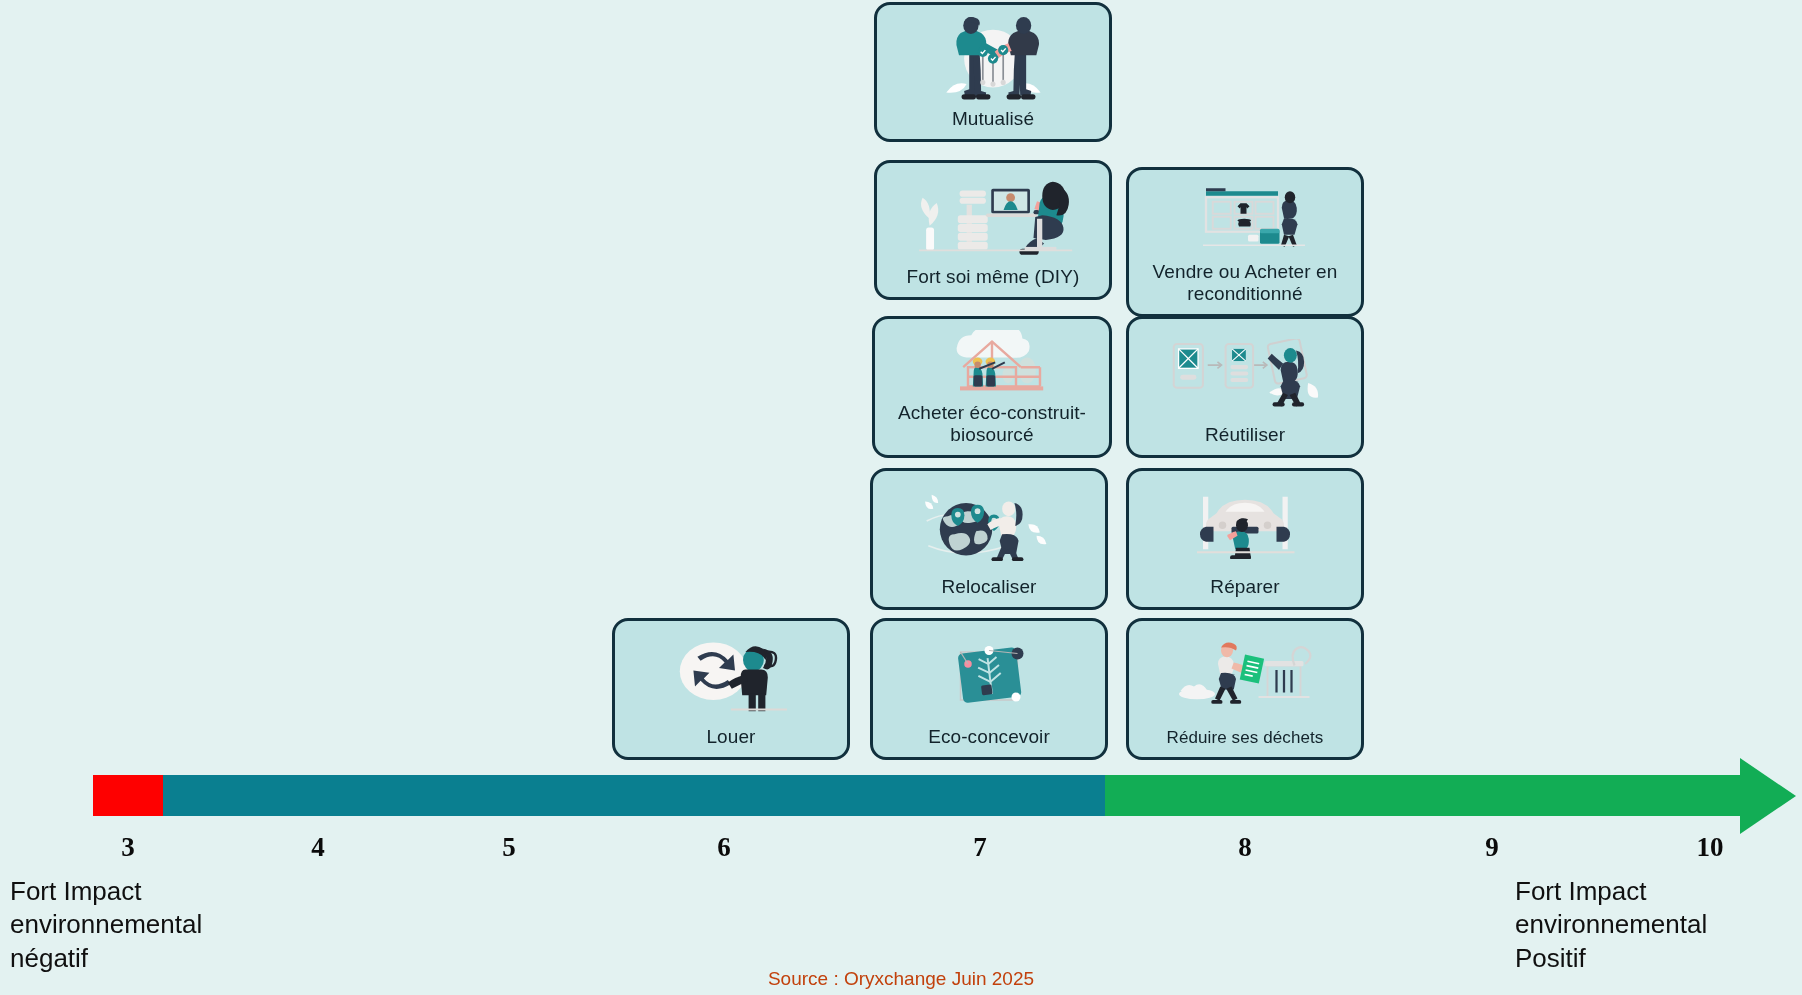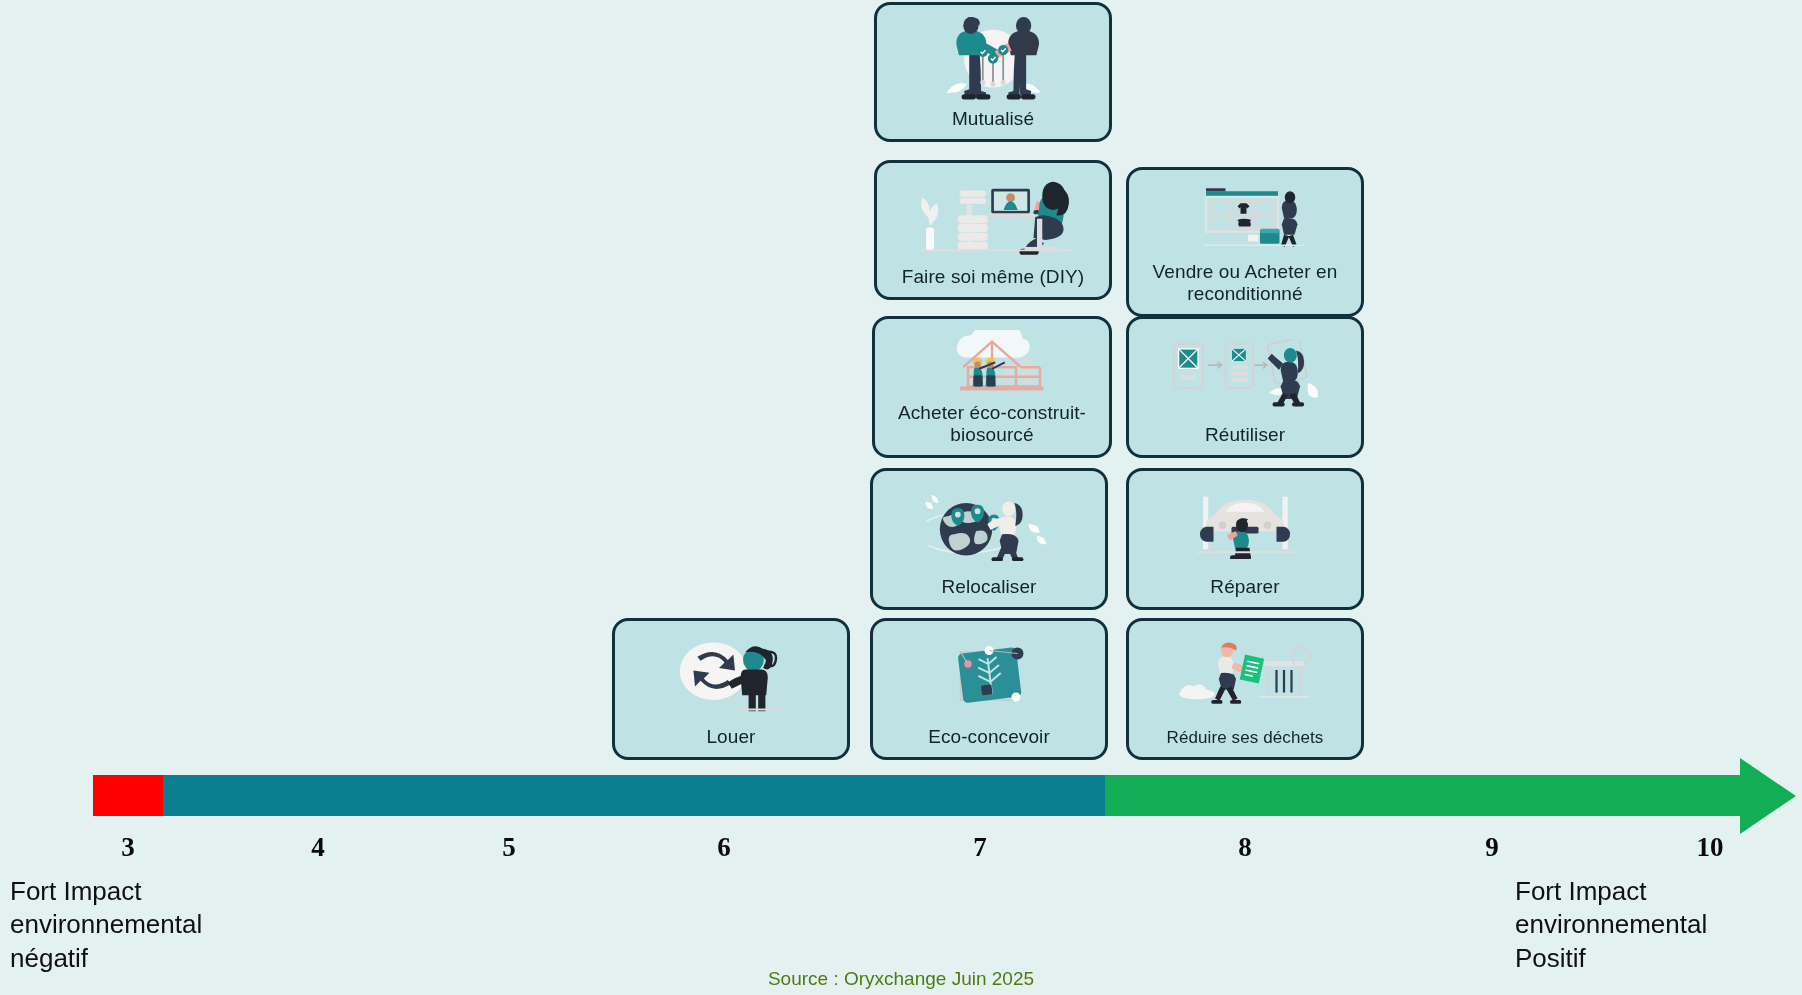--- a/index.html
+++ b/index.html
@@ -78,21 +78,21 @@
     text-align:left;
     font-size:26px;
     line-height:1.28;
     color:#101010;
   }
   #label-left{left:10px;top:875px;width:250px;}
   #label-right{left:1515px;top:875px;width:280px;}
 
   #source{
     position:absolute;left:0;right:0;top:968px;
-    text-align:center;font-size:19px;color:#4d7c0f;
+    text-align:center;font-size:19px;color:#c2410c;
   }
 </style>
 </head>
 <body>
 
 <div id="stage">
 
   <div class="card" style="left:874px;top:2px;width:238px;height:140px;">
     <div class="art">
       <svg viewBox="0 0 200 105" width="170" height="92" aria-hidden="true">
@@ -171,21 +171,21 @@
         <path d="M156 48q22 2 24 14t-20 14l-14-2 2-24z" fill="#2f3c4f"></path>
         <path d="M150 74q-10 4-14 12l10 6 12-12z" fill="#2f3c4f"></path>
         <rect x="130" y="86" width="22" height="7" rx="3.5" fill="#20242c"></rect>
         <path d="M168 10q14 2 14 16t-14 16q-12-2-12-16t12-16z" fill="#20242c"></path>
         <path d="M176 16q12 6 10 20t-14 12q6-16 4-32z" fill="#20242c"></path>
         <rect x="150" y="52" width="6" height="34" fill="#ddd"></rect>
         <rect x="136" y="84" width="36" height="4" fill="#ddd"></rect>
         <line x1="16" y1="88" x2="190" y2="88" stroke="#e0dedc" stroke-width="2"></line>
       </svg>
     </div>
-    <div class="cap">Faire soi même (DIY)</div>
+    <div class="cap">Fort soi même (DIY)</div>
   </div>
 
   <div class="card" style="left:1126px;top:150px;width:238px;height:150px;margin-top:17px;">
     <div class="art">
       <svg viewBox="0 0 200 82" width="150" height="62" aria-hidden="true">
         <rect x="48" y="4" width="96" height="6" fill="#1d8a8e"></rect>
         <rect x="48" y="0" width="26" height="4" fill="#2f3c4f"></rect>
         <rect x="48" y="12" width="96" height="46" fill="none" stroke="#e2e2e2" stroke-width="3"></rect>
         <g fill="none" stroke="#d9d9d9" stroke-width="2.5">
           <rect x="57" y="18" width="24" height="16"></rect>

